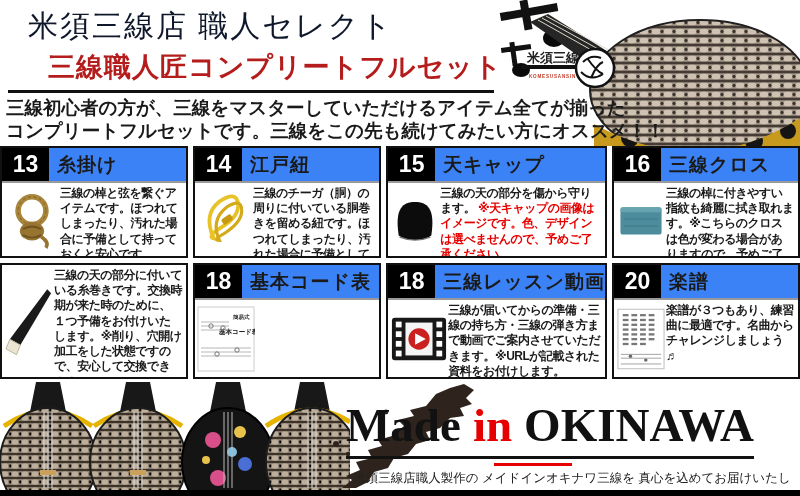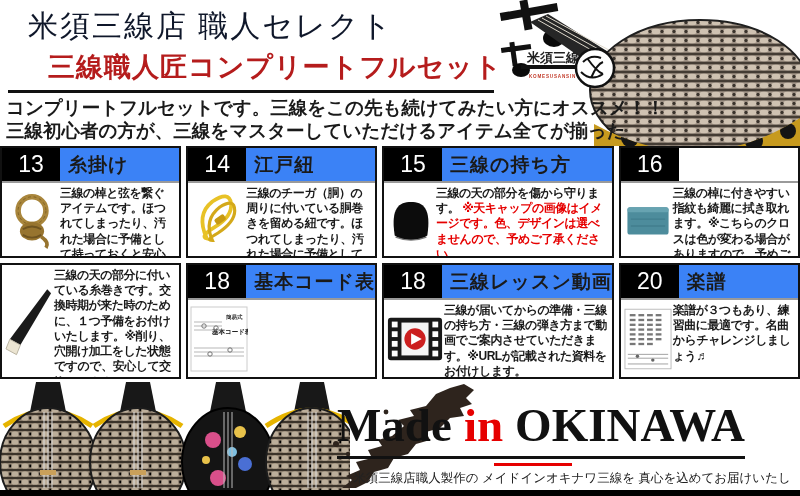--- a/index.html
+++ b/index.html
@@ -14,52 +14,52 @@
   .intro{position:absolute;left:6px;top:96px;z-index:3;font-weight:bold;font-size:18.5px;
          line-height:1.26;letter-spacing:0;}
   .logo{position:absolute;left:487px;top:40px;width:130px;height:56px;z-index:4;}
   .hero{position:absolute;right:0;top:0;width:318px;height:146px;z-index:1;}
   
   .grid{position:absolute;left:0;top:146px;width:800px;display:grid;
         grid-template-columns:repeat(4,1fr);grid-template-rows:112px 116px;
         column-gap:5px;row-gap:5px;z-index:2;}
   .cell{border:2px solid #111;background:#fff;box-sizing:border-box;display:flex;flex-direction:column;}
   .cell-header{height:33px;flex:0 0 33px;display:flex;border-bottom:2px solid #9a9a9a;}
-  .cell-num{width:58px;background:#000;color:#fff;font-size:23px;font-weight:normal;
+  .cell-num{width:47px;background:#000;color:#fff;font-size:23px;font-weight:bold;
             text-align:center;line-height:33px;}
   .cell-title{flex:1;background:#3b82f6;font-size:19px;font-weight:bold;letter-spacing:1px;
               line-height:33px;padding-left:8px;white-space:nowrap;overflow:hidden;}
   .cell-body{flex:1;display:flex;padding:3px 3px 2px 2px;overflow:hidden;}
   .cell-img{flex:0 0 56px;display:flex;align-items:center;justify-content:center;}
   .cell-img.narrow{flex-basis:50px;}
   .cell-text{flex:1;font-size:12px;font-weight:bold;line-height:1.27;letter-spacing:-0.5px;
              padding-right:1px;}
   .note-red{color:#e60000;}
   .note-blue{color:#3232e6;display:inline-block;margin-top:15px;}
   
   .footer-photos{position:absolute;left:0;top:382px;width:350px;height:108px;z-index:1;}
   .island{position:absolute;left:328px;top:382px;width:162px;height:110px;z-index:1;}
-  .made-in{position:absolute;left:337px;top:398px;z-index:2;white-space:nowrap;
+  .made-in{position:absolute;left:346px;top:398px;z-index:2;white-space:nowrap;
            font-family:"Liberation Serif","DejaVu Serif",serif;font-weight:bold;font-size:47px;
            color:#111;border-bottom:3px solid #111;padding-bottom:4px;}
   .made-in .mid{color:#e60000;margin:0 12px;}
   .made-in-red-rule{position:absolute;left:494px;top:463px;width:78px;height:3px;background:#e60000;z-index:3;}
   .tagline{position:absolute;left:348px;top:470px;width:448px;text-align:center;
            font-size:12.5px;color:#222;z-index:2;letter-spacing:0;}
   .bottom-bar{position:absolute;left:0;bottom:0;width:800px;height:6px;background:#000;z-index:4;}
 </style>
 </head>
 <body>
 
 <div class="page-title">米須三線店 職人セレクト</div>
 <div class="page-subtitle">三線職人匠コンプリートフルセット</div>
 <div class="subtitle-rule"></div>
 <div class="intro">
+  <div>三線初心者の方が、三線をマスターしていただけるアイテム全てが揃った</div>
   <div>コンプリートフルセットです。三線をこの先も続けてみたい方にオススメ！！</div>
-  <div>三線初心者の方が、三線をマスターしていただけるアイテム全てが揃った</div>
 </div>
 
 <svg class="logo" viewBox="0 0 130 56">
   <rect x="14" y="6" width="30" height="5" fill="#111" transform="rotate(-8 29 8)"></rect>
   <rect x="24" y="2" width="5" height="24" fill="#111" transform="rotate(-8 26 14)"></rect>
   <ellipse cx="34" cy="30" rx="9" ry="7" fill="#0a0a0a"></ellipse>
   <rect x="34" y="25" width="62" height="4" fill="#111"></rect>
   <text x="40" y="22" font-size="13" font-weight="bold" fill="#222" font-family="Liberation Serif, DejaVu Serif, serif">米須三線店</text>
   <text x="42" y="38" font-size="4.6" font-weight="bold" fill="#c23b2a" letter-spacing="0.8">KOMESUSANSINTEN</text>
   <circle cx="108" cy="28" r="19" fill="#fff" stroke="#111" stroke-width="2.5"></circle>
@@ -130,39 +130,40 @@
           <rect x="24" y="28" width="12" height="7" rx="2" fill="#c79a12" transform="rotate(-35 30 31)"></rect>
         </svg>
       </div>
       <div class="cell-text">三線のチーガ（胴）の周りに付いている胴巻きを留める紐です。ほつれてしまったり、汚れた場合に予備として持っておくと安心です。</div>
     </div>
   </div>
 
   <div class="cell">
     <div class="cell-header">
       <div class="cell-num">15</div>
-      <div class="cell-title">三線の持ち方</div>
+      <div class="cell-title">天キャップ</div>
     </div>
     <div class="cell-body">
       <div class="cell-img narrow">
         <svg width="48" height="58" viewBox="0 0 56 60">
           <path d="M9,48 C4,16 14,9 28,9 C42,9 52,16 47,48 C38,55 18,55 9,48 Z" fill="#0c0c0c"></path>
           <path d="M10,50 q18,7 36,0" stroke="#777" stroke-width="1.5" fill="none"></path>
         </svg>
       </div>
       <div class="cell-text">
         <span>三線の天の部分を傷から守ります。</span>
         <span class="note-red">※天キャップの画像はイメージです。色、デザインは選べませんので、予めご了承ください。</span>
       </div>
     </div>
   </div>
 
   <div class="cell">
     <div class="cell-header">
       <div class="cell-num">16</div>
+      <div class="cell-title">三線クロス</div>
     </div>
     <div class="cell-body">
       <div class="cell-img narrow">
         <svg width="48" height="50" viewBox="0 0 56 50">
           <rect x="4" y="10" width="48" height="32" rx="3" fill="#4d8c9c"></rect>
           <rect x="4" y="10" width="48" height="6" rx="3" fill="#67a3b1"></rect>
           <path d="M8,24 h40 M8,32 h40" stroke="#417e8d" stroke-width="1.5"></path>
         </svg>
       </div>
       <div class="cell-text">三線の棹に付きやすい指紋も綺麗に拭き取れます。※こちらのクロスは色が変わる場合がありますので、予めご了承お願いいたします。</div>

